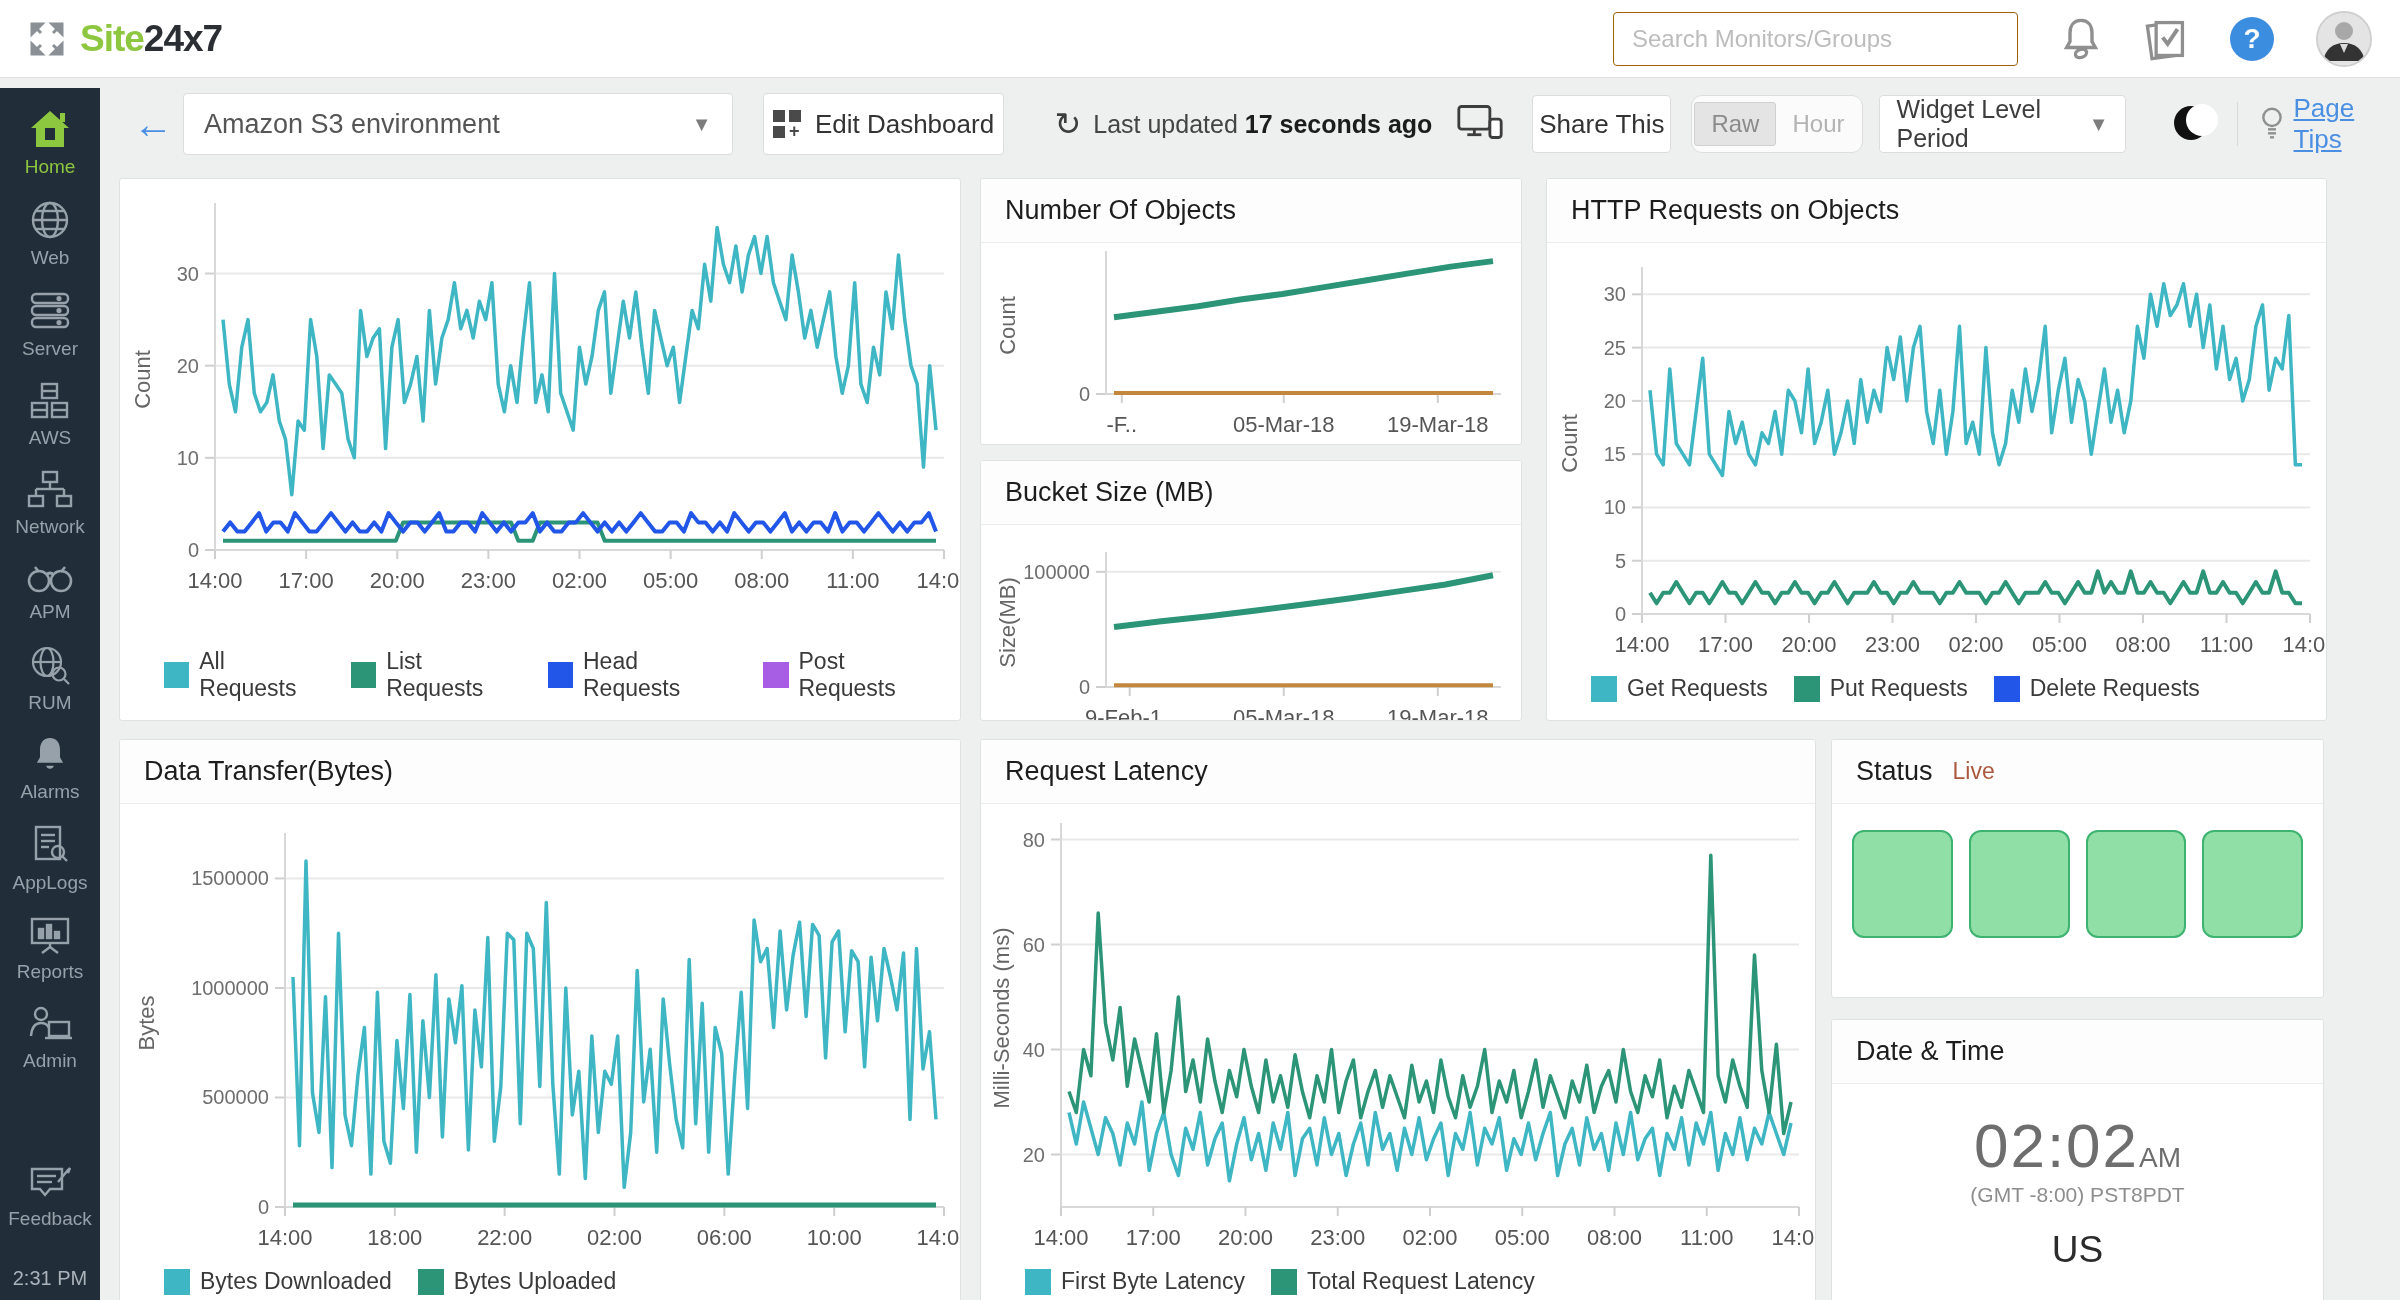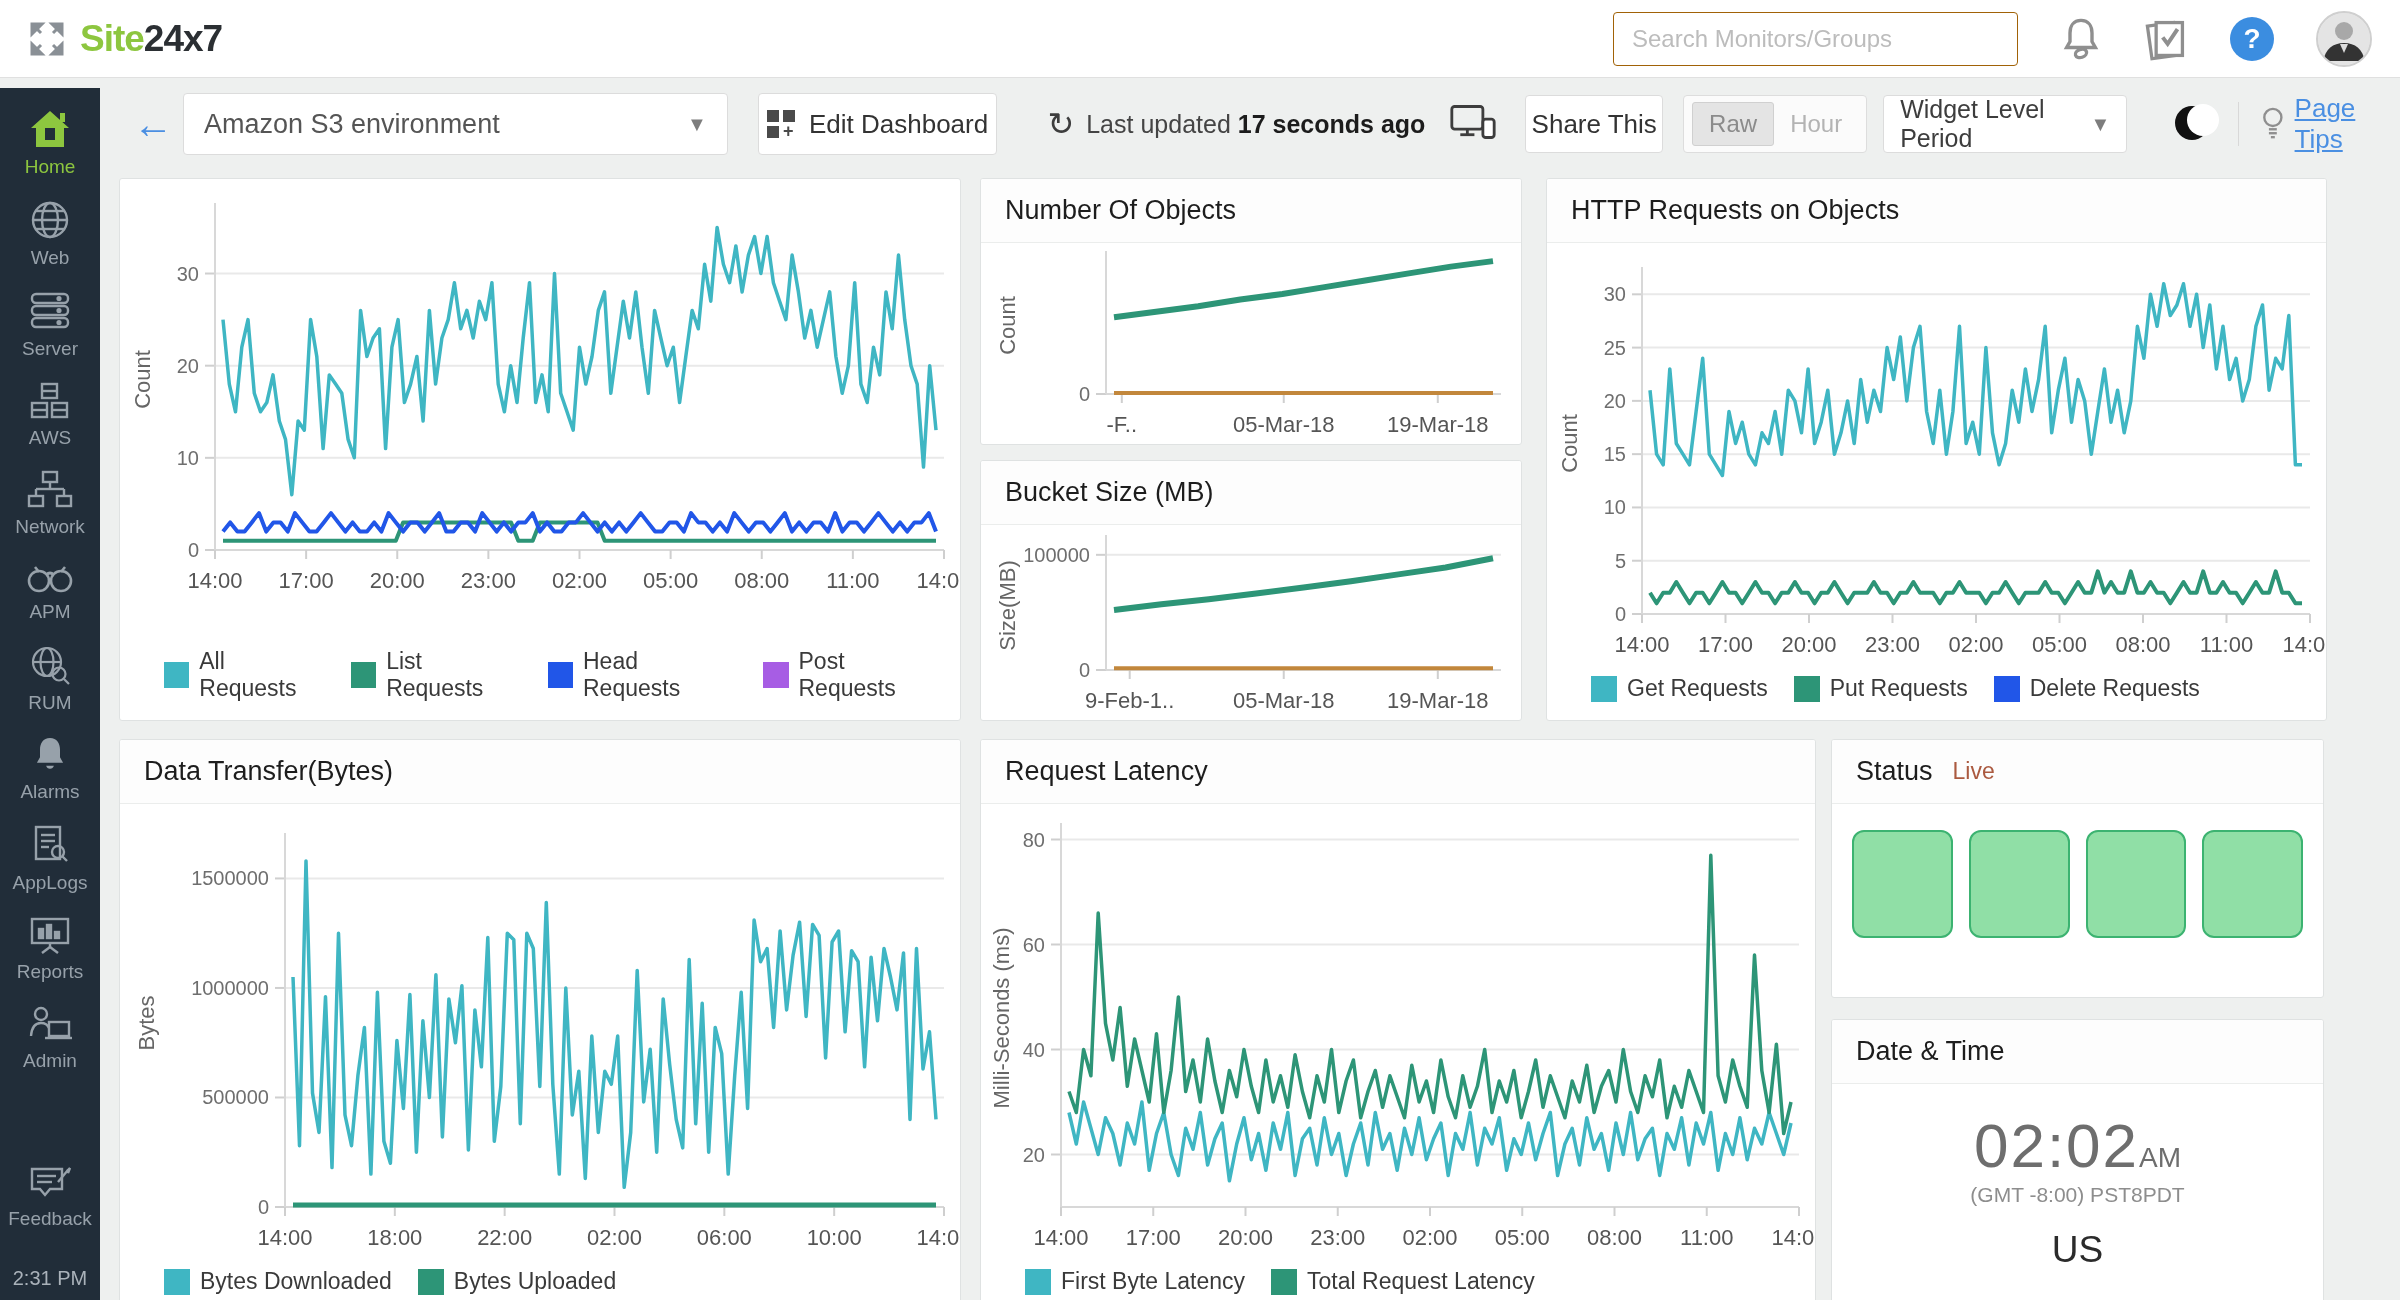--- a/index.html
+++ b/index.html
@@ -44,22 +44,22 @@
          justify-content:center; font-size:26px; color:#333; }
   .edit-btn { margin-left:30px; width:261px; height:62px; gap:14px; }
   .grid-ic { display:grid; grid-template-columns:12px 12px; grid-gap:4px; }
   .grid-ic i { width:12px; height:12px; background:#4a4a4a; display:block; }
   .grid-ic i.plus { background:none; color:#4a4a4a; font-style:normal; font-size:18px; line-height:10px; font-weight:bold; }
   .refresh-ic { margin-left:50px; font-size:32px; color:#3d3d3d; }
   .updated { margin-left:12px; font-size:25px; color:#444; white-space:nowrap; }
   .updated b { color:#1c1c1c; }
   .devices-ic { margin-left:24px; }
   .share-btn { margin-left:28px; width:150px; height:58px; }
-  .seg { margin-left:20px; height:58px; border:1px solid #ddd; border-radius:4px; background:#fbfbfb;
-         display:flex; align-items:center; padding:8px; }
+  .seg { margin-left:20px; height:58px; border:1px solid #ddd; border-radius:11px; background:#fbfbfb;
+         display:flex; align-items:center; padding:2px; }
   .seg-raw { background:#e4e4e4; border:1px solid #d0d0d0; border-radius:3px; color:#8b8b8b;
              font-size:24px; padding:7px 16px; }
   .seg-hour { color:#b3b3b3; font-size:24px; padding:7px 16px; }
   .widget-select { margin-left:16px; width:263px; height:58px; background:#fff; border:1px solid #dcdcdc;
                    border-radius:4px; display:flex; align-items:center; padding:0 16px; font-size:25px; color:#3d3d3d; }
   .moon { margin-left:44px; width:40px; height:40px; position:relative; }
   .moon::before { content:""; position:absolute; left:4px; top:2px; width:34px; height:34px; border-radius:50%; background:#111; }
   .moon::after { content:""; position:absolute; left:16px; top:0px; width:32px; height:32px; border-radius:50%; background:#fff; }
   .tb-divider { margin-left:30px; width:1px; height:44px; background:#d8d8d8; }
   .page-tips { margin-left:22px; display:flex; align-items:center; gap:10px; font-size:26px; color:#4a8fe2;text-decoration:underline; }
@@ -70,21 +70,21 @@
                  padding:0 24px; font-size:27px; color:#1d1d1d; background:#fdfdfd; }
   .live-badge { margin-left:20px; font-size:23px; color:#ab5a40; }
   .chart-host { position:relative; width:100%; }
   .legend { display:flex; align-items:center; padding:0 16px 18px 44px; gap:26px; margin-top:auto; }
   .lg-item { display:flex; align-items:center; gap:10px; }
   .lg-sw { width:26px; height:26px; display:inline-block; }
   .lg-tx { font-size:23px; color:#3a3a3a; }
   
   #p-http   { left:19px;   top:100px; width:842px; height:543px; }
   #p-obj    { left:880px;  top:100px; width:542px; height:267px; }
-  #p-bucket { left:880px;  top:382px; width:542px; height:261px; }
+  #p-bucket { left:880px;  top:382px; width:542px; height:261px;gap:17px; }
   #p-httpo  { left:1446px; top:100px; width:781px; height:543px; }
   #p-dt     { left:19px;   top:661px; width:842px; height:575px; }
   #p-lat    { left:880px;  top:661px; width:836px; height:575px; }
   #p-status { left:1731px; top:661px; width:493px; height:259px; }
   #p-date   { left:1731px; top:941px; width:493px; height:359px; }
   #h-http, #h-httpo { height:423px; flex:0 0 423px; }
   #h-obj    { height:203px; flex:0 0 203px; }
   #h-bucket { height:197px; flex:0 0 197px; }
   #h-dt, #h-lat { height:455px; flex:0 0 455px; }
   

